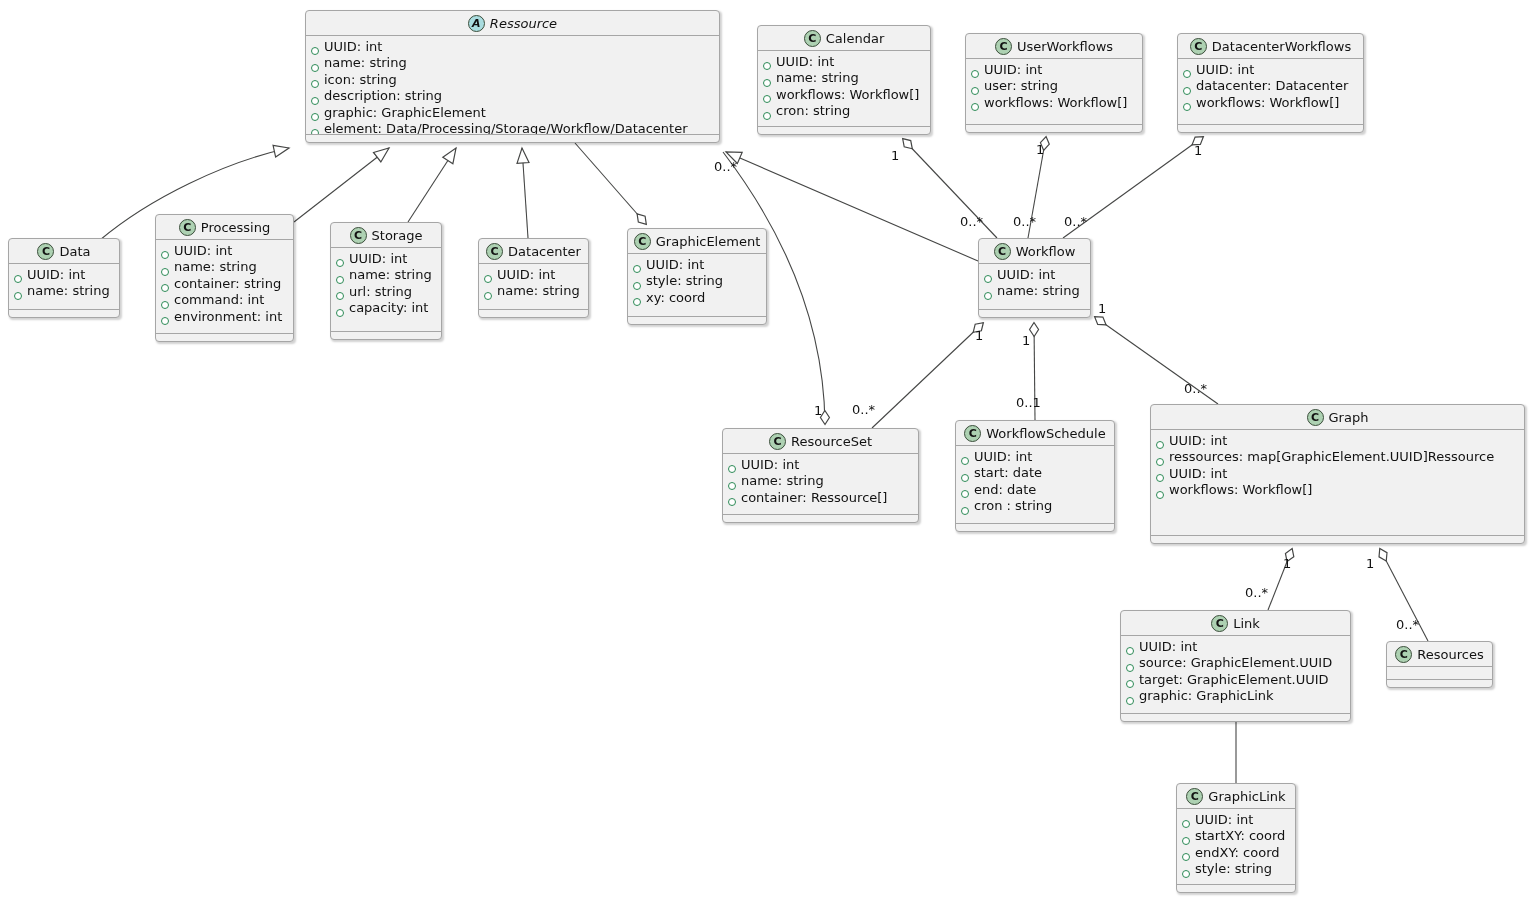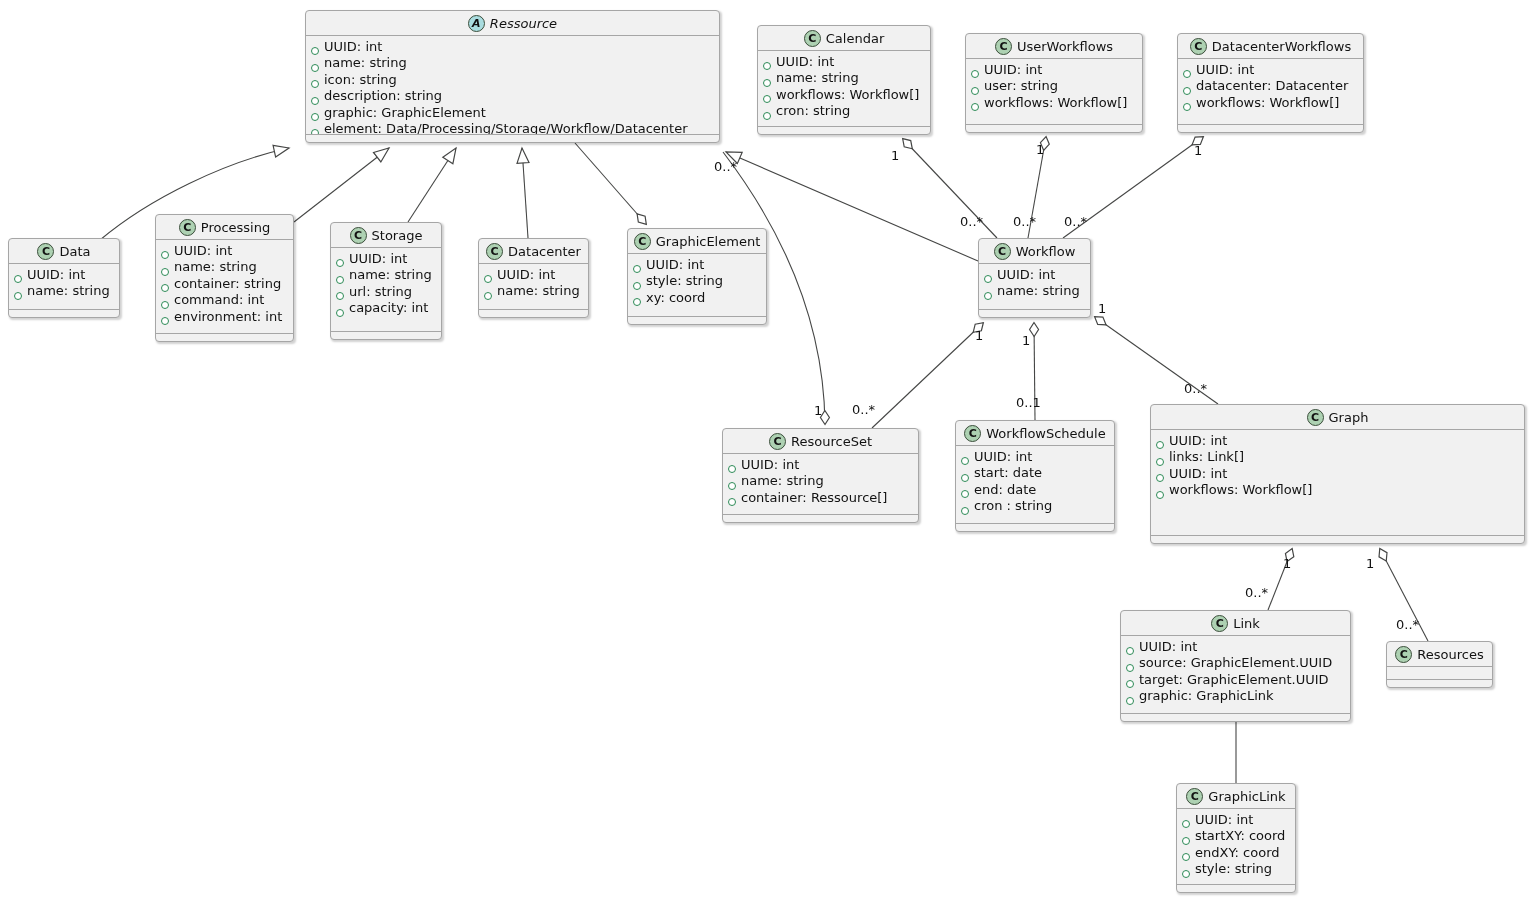--- a/index.html
+++ b/index.html
@@ -369,21 +369,21 @@
         <span class="cls-icon c">C</span>
         <span class="cls-name">Graph</span>
       </div>
       <div class="uml-attrs">
         <div class="attr-row">
           <span class="attr-bullet"></span>
           <span>UUID: int</span>
         </div>
         <div class="attr-row">
           <span class="attr-bullet"></span>
-          <span>links: Link[]</span>
+          <span>ressources: map[GraphicElement.UUID]Ressource</span>
         </div>
         <div class="attr-row">
           <span class="attr-bullet"></span>
           <span>UUID: int</span>
         </div>
         <div class="attr-row">
           <span class="attr-bullet"></span>
           <span>workflows: Workflow[]</span>
         </div>
       </div>

